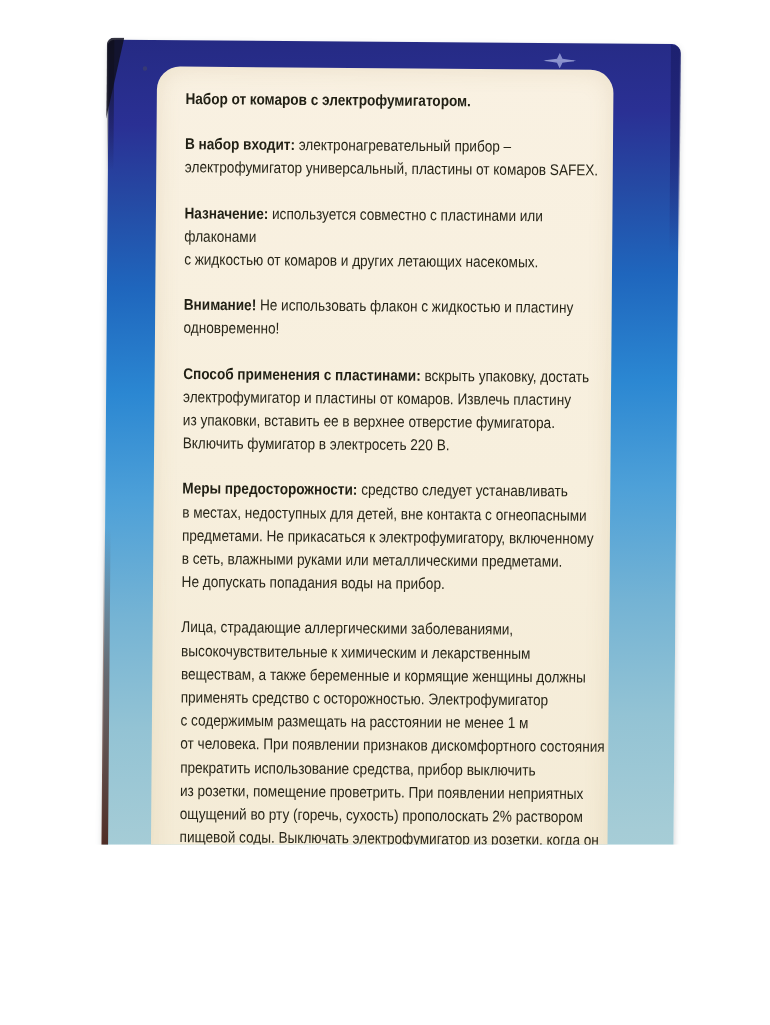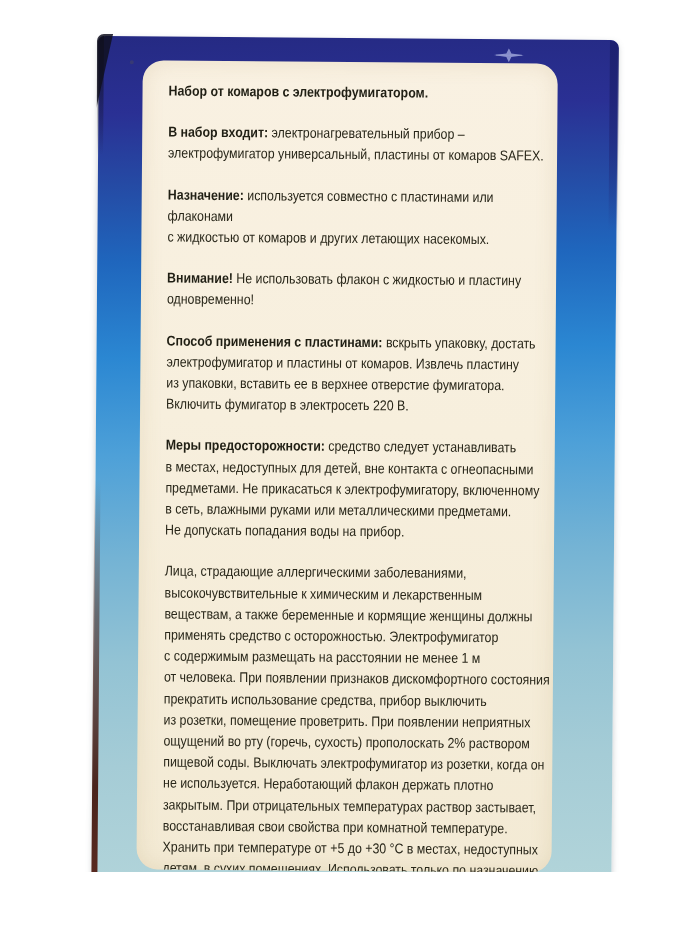--- a/index.html
+++ b/index.html
@@ -1,16 +1,16 @@
 <!DOCTYPE html>
 <html><head>
 <meta charset="utf-8">
 <style>
   html,body{margin:0;padding:0;background:#ffffff;}
-  .photo{position:relative;width:700px;height:872px;background:#ffffff;overflow:hidden;
+  .photo{position:relative;width:700px;height:768px;background:#ffffff;overflow:hidden;
          font-family:"Liberation Sans","DejaVu Sans",sans-serif;}
   .box{position:absolute;left:99px;top:36px;width:519px;height:853px;border-radius:7px;
        transform:rotate(0.45deg);transform-origin:0 0;
        background:linear-gradient(178deg,
          #252a83 0%, #2a3094 9%, #254aa4 17%, #1f66bd 26%, #2b87d2 37%,
          #4da0d8 48%, #74b3d4 60%, #93c3d4 72%, #a5ccd6 84%, #b3d5da 100%);
        box-shadow:0 3px 6px rgba(90,100,105,.35);}
   
   .edge{position:absolute;pointer-events:none;}
   .edge-left{left:-1px;top:0;bottom:0;width:6px;border-radius:7px 0 0 7px;

